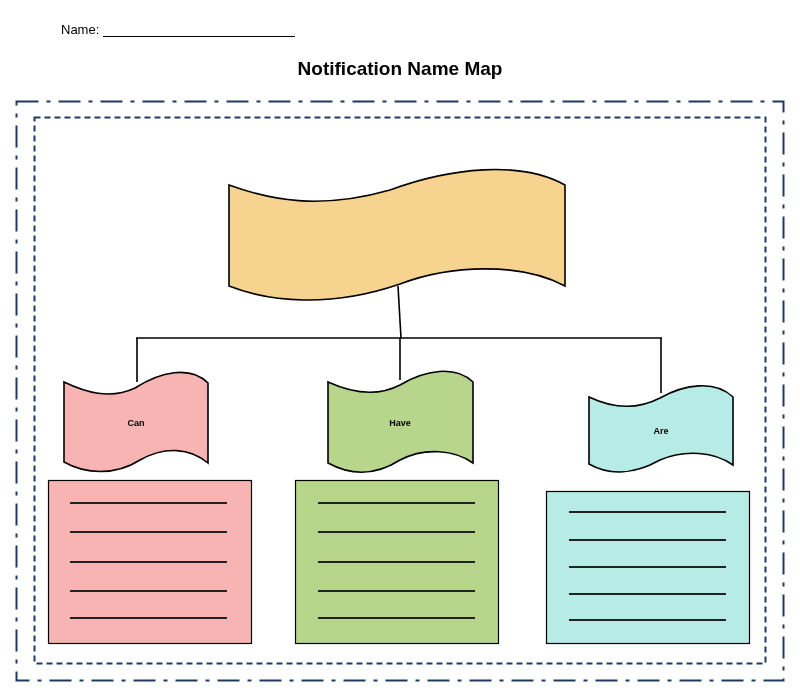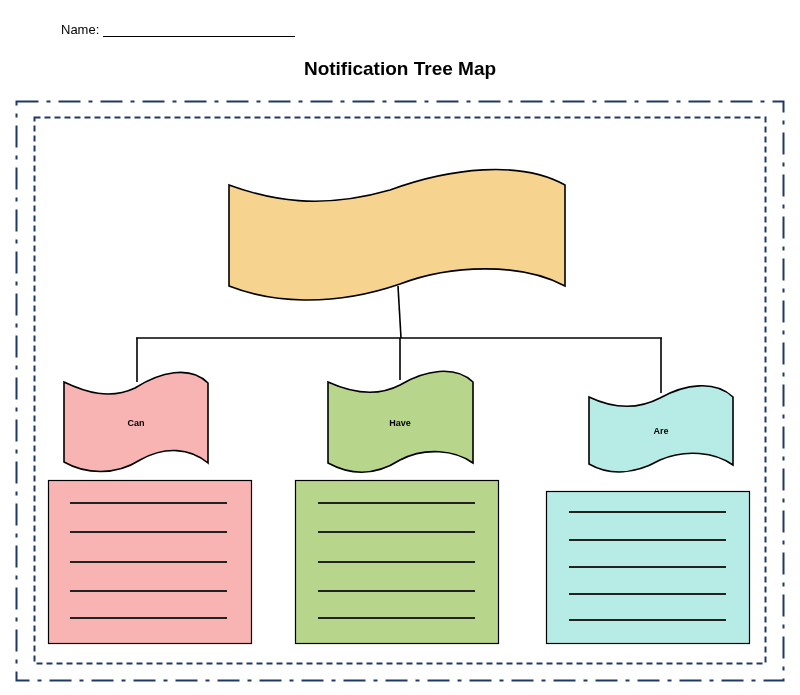--- a/index.html
+++ b/index.html
@@ -11,21 +11,21 @@
   .flag-label { font-family: "Liberation Sans", sans-serif; font-size: 9px; font-weight: bold; fill: #000; }
 </style>
 </head>
 <body>
 
 <div class="name-row">
   <span>Name:</span>
   <span class="name-line"></span>
 </div>
 
-<div class="title">Notification Tree Map</div>
+<div class="title">Notification Name Map</div>
 
 <svg class="canvas" width="800" height="695" viewBox="0 0 800 695" xmlns="http://www.w3.org/2000/svg">
 
   <rect x="16.5" y="101.5" width="767" height="579" fill="none" stroke="#1F3864" stroke-width="2" stroke-dasharray="22,8,4,8"></rect>
 
   <rect x="34.5" y="117.5" width="731" height="546" fill="none" stroke="#1F3864" stroke-width="2" stroke-dasharray="6,4"></rect>
 
   <g stroke="#000" stroke-width="1.6" fill="none">
     <line x1="398" y1="286" x2="401" y2="338"></line>
     <line x1="136" y1="338" x2="662" y2="338"></line>

